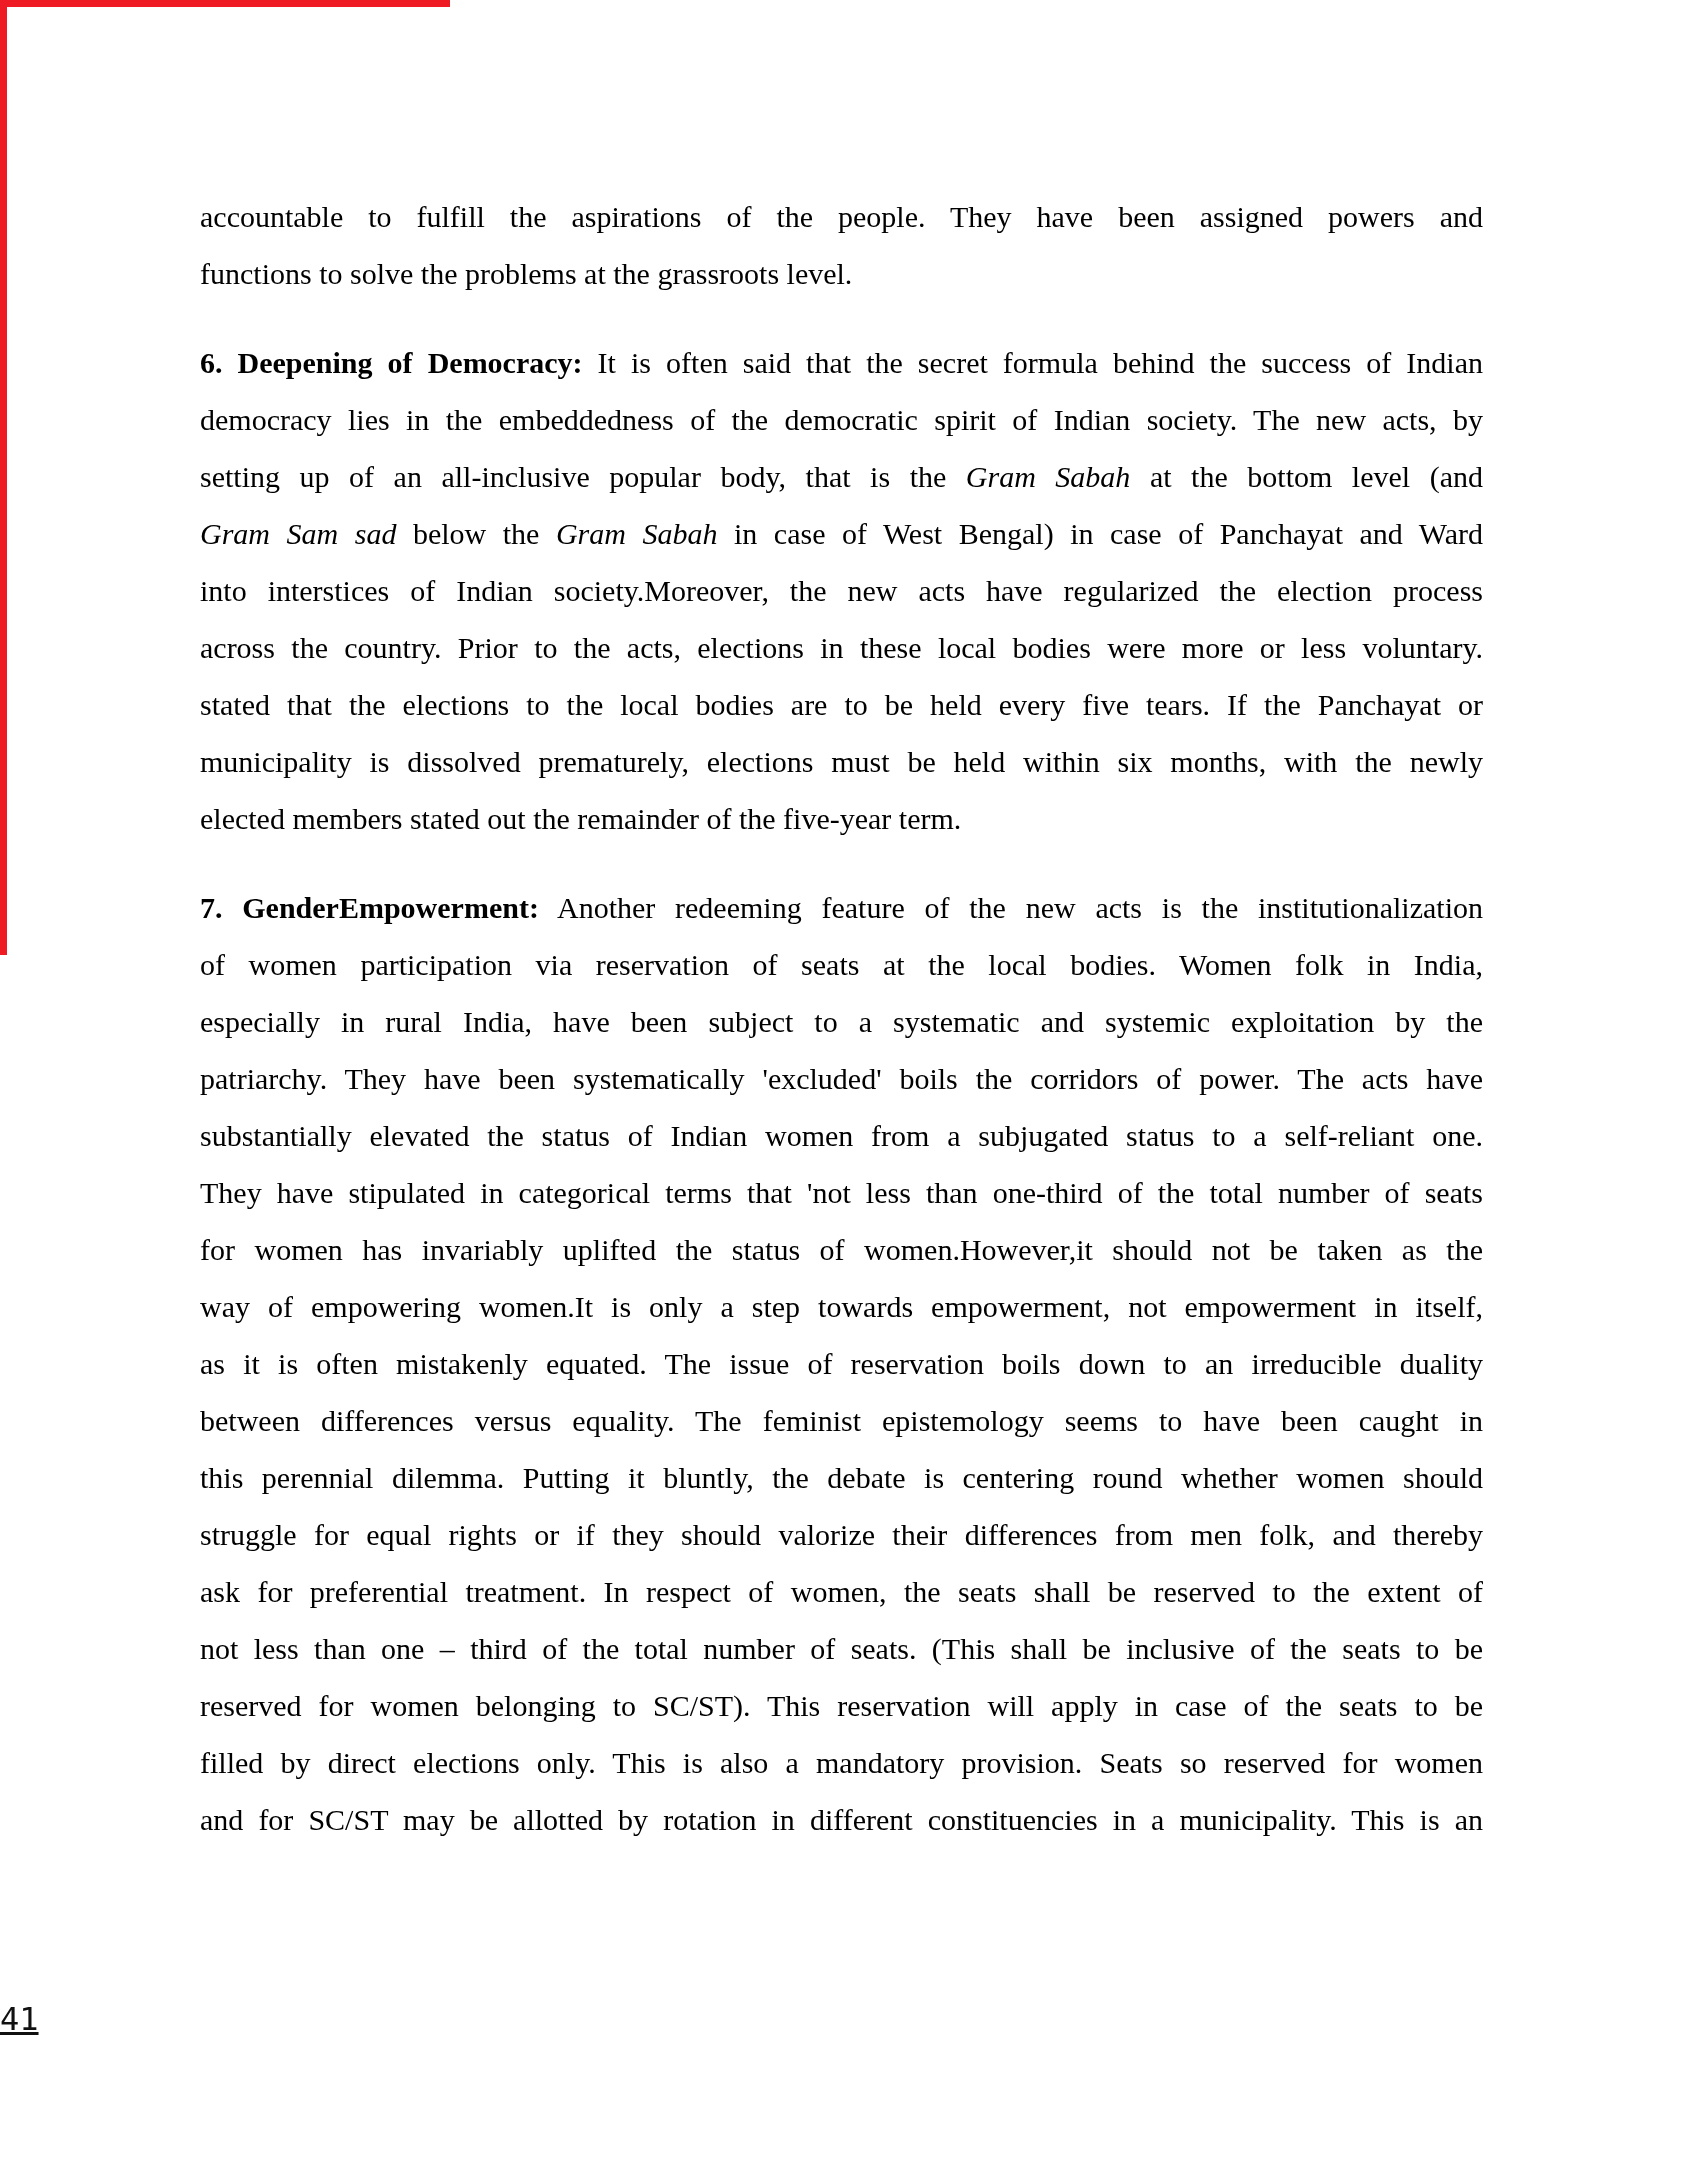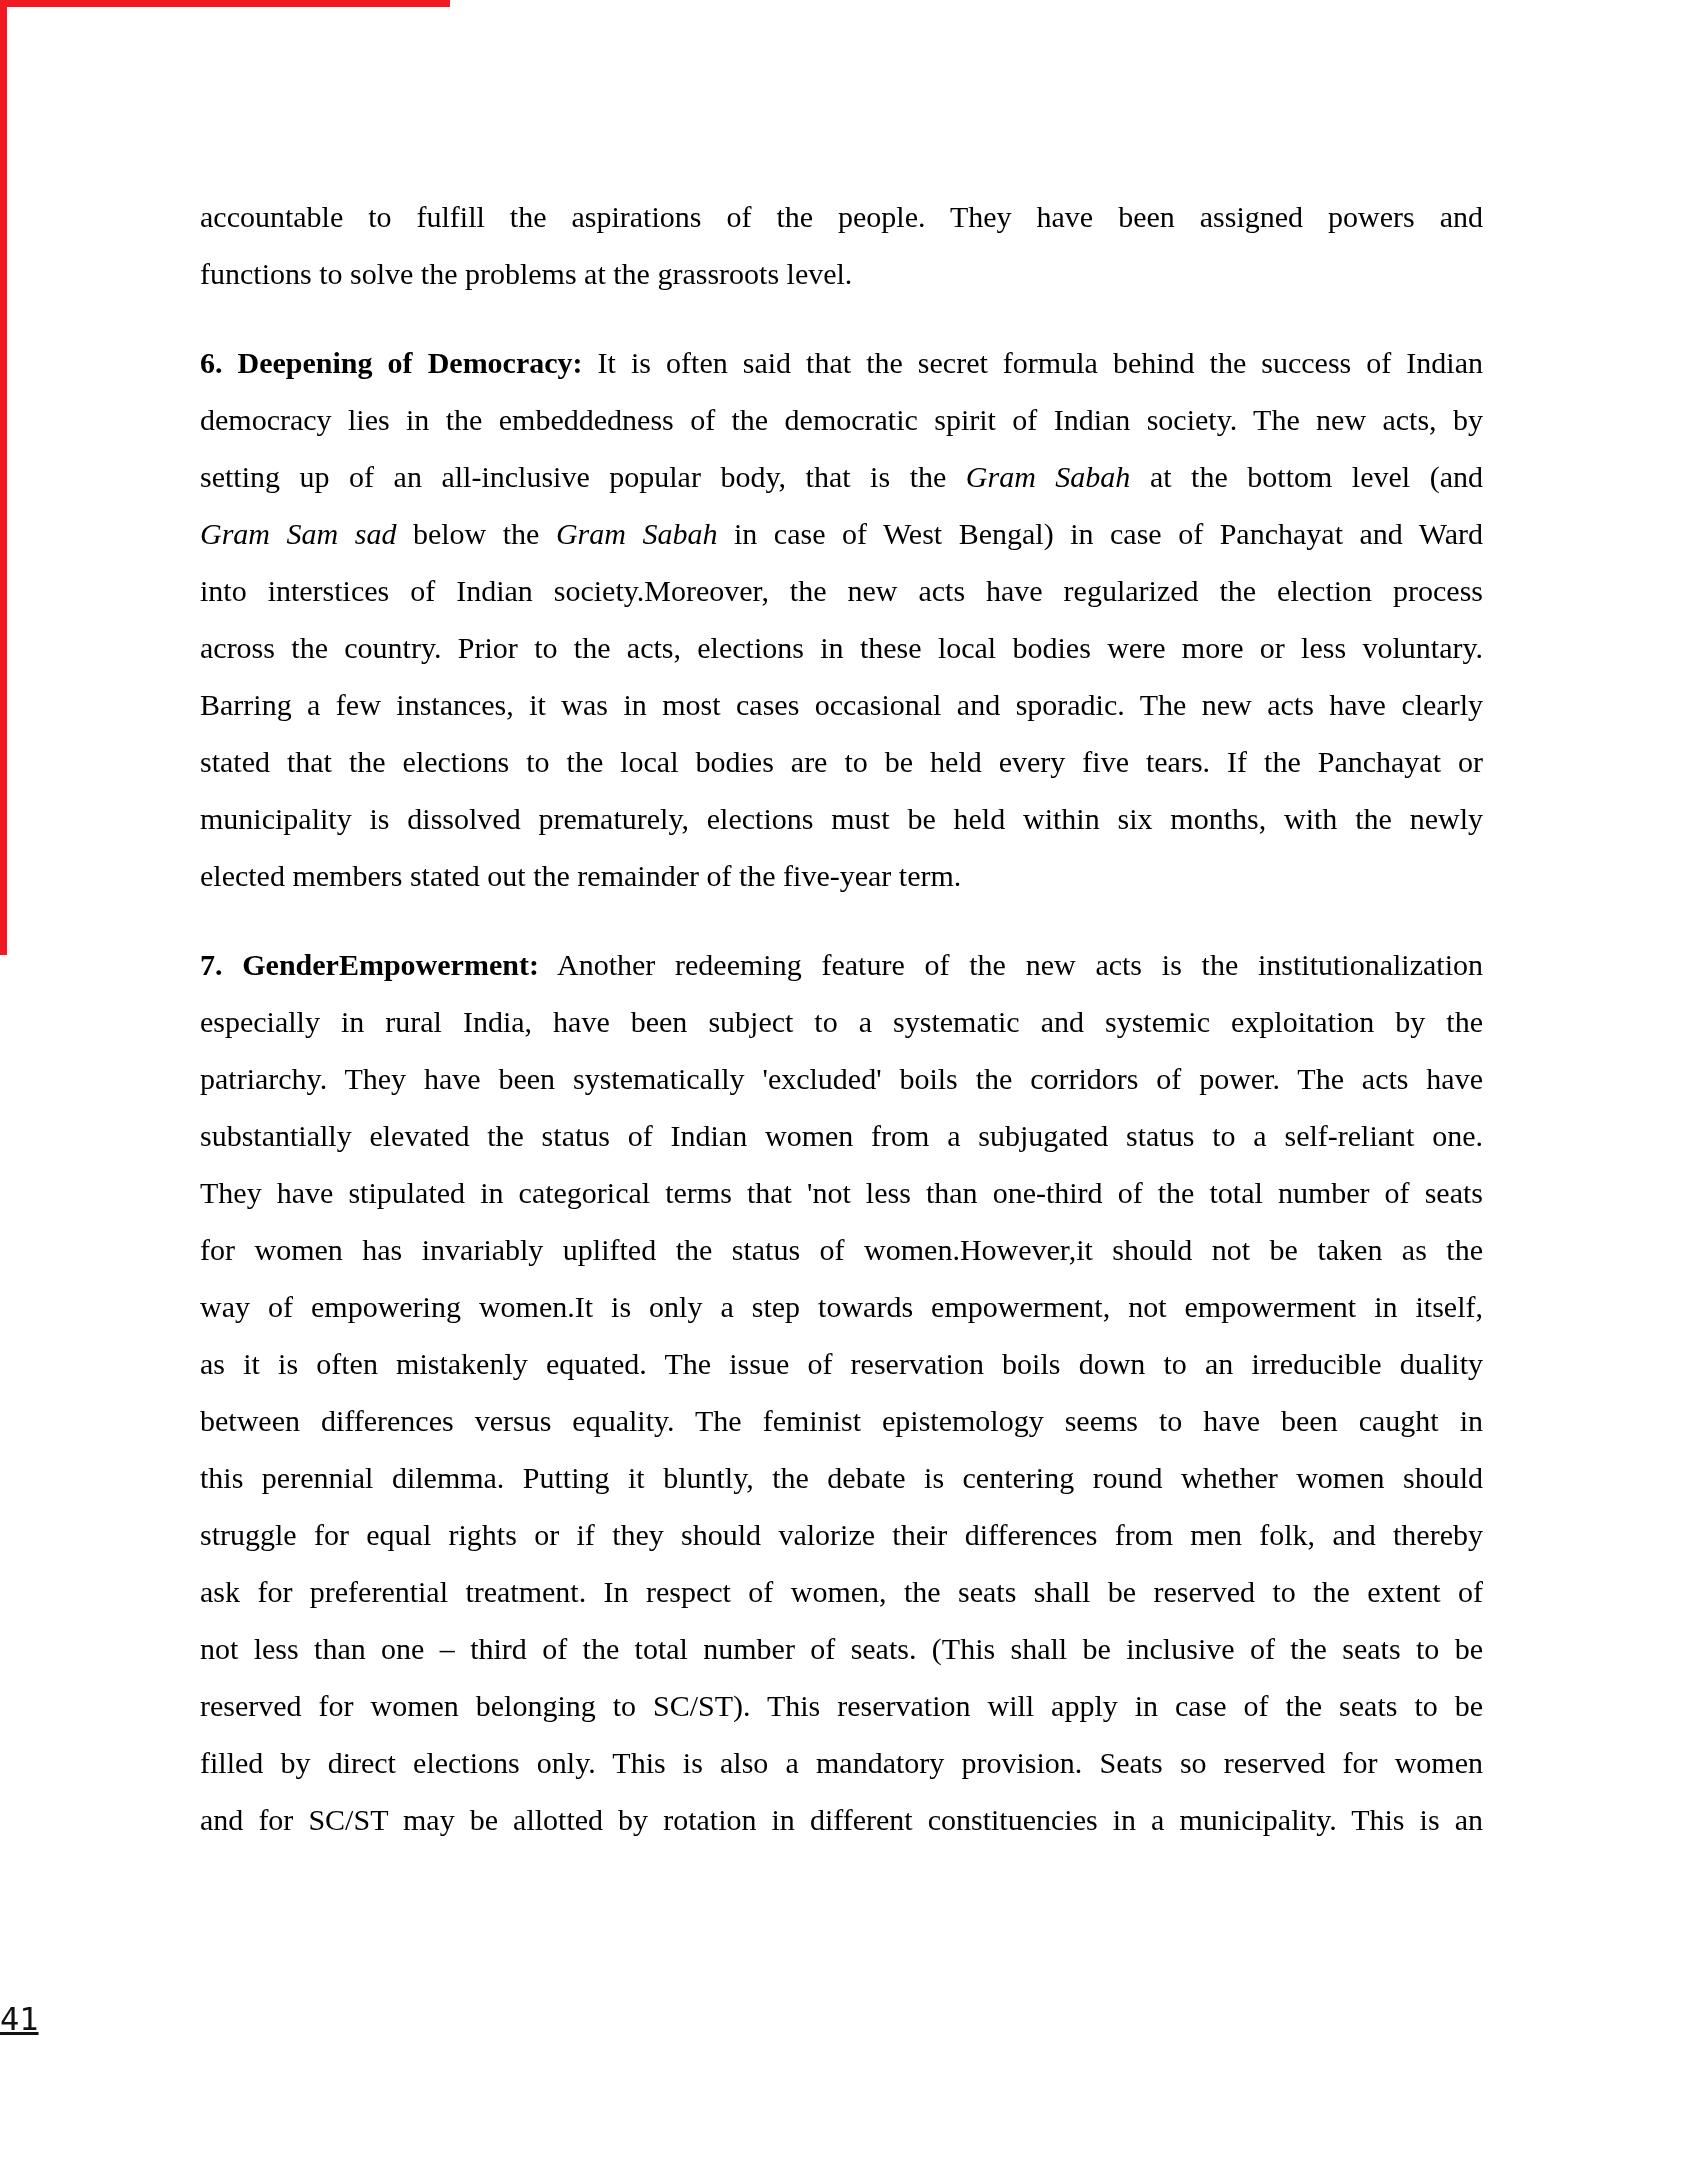--- a/index.html
+++ b/index.html
@@ -79,27 +79,27 @@
         <div class="line"><span class="">accountable to fulfill the aspirations of the people. They have been assigned powers and</span></div>
         <div class="line lastline"><span class="">functions to solve the problems at the grassroots level.</span></div>
       </div>
       <div class="para">
         <div class="line"><span class="seg-b ">6. Deepening of Democracy:</span><span class=""> It is often said that the secret formula behind the success of Indian</span></div>
         <div class="line"><span class="">democracy lies in the embeddedness of the democratic spirit of Indian society. The new acts, by</span></div>
         <div class="line"><span class="">setting up of an all-inclusive popular body, that is the </span><span class="seg-i">Gram Sabah</span><span class=""> at the bottom level (and</span></div>
         <div class="line"><span class="seg-i">Gram Sam sad</span><span class=""> below the </span><span class="seg-i">Gram Sabah</span><span class=""> in case of West Bengal) in case of Panchayat and Ward</span></div>
         <div class="line"><span class="">into interstices of Indian society.Moreover, the new acts have regularized the election process</span></div>
         <div class="line"><span class="">across the country. Prior to the acts, elections in these local bodies were more or less voluntary.</span></div>
-        <div class="line"><span class="">Barring a few instances, it was in most cases occasional and sporadic. The new acts have clearly</span></div>
         <div class="line"><span class="">stated that the elections to the local bodies are to be held every five tears. If the Panchayat or</span></div>
         <div class="line"><span class="">municipality is dissolved prematurely, elections must be held within six months, with the newly</span></div>
         <div class="line lastline"><span class="">elected members stated out the remainder of the five-year term.</span></div>
       </div>
       <div class="para">
         <div class="line"><span class="seg-b ">7. GenderEmpowerment:</span><span class=""> Another redeeming feature of the new acts is the institutionalization</span></div>
+        <div class="line"><span class="">of women participation via reservation of seats at the local bodies. Women folk in India,</span></div>
         <div class="line"><span class="">especially in rural India, have been subject to a systematic and systemic exploitation by the</span></div>
         <div class="line"><span class="">patriarchy. They have been systematically 'excluded' boils the corridors of power. The acts have</span></div>
         <div class="line"><span class="">substantially elevated the status of Indian women from a subjugated status to a self-reliant one.</span></div>
         <div class="line"><span class="">They have stipulated in categorical terms that 'not less than one-third of the total number of seats</span></div>
         <div class="line"><span class="">for women has invariably uplifted the status of women.However,it should not be taken as the</span></div>
         <div class="line"><span class="">way of empowering women.It is only a step towards empowerment, not empowerment in itself,</span></div>
         <div class="line"><span class="">as it is often mistakenly equated. The issue of reservation boils down to an irreducible duality</span></div>
         <div class="line"><span class="">between differences versus equality. The feminist epistemology seems to have been caught in</span></div>
         <div class="line"><span class="">this perennial dilemma. Putting it bluntly, the debate is centering round whether women should</span></div>
         <div class="line"><span class="">struggle for equal rights or if they should valorize their differences from men folk, and thereby</span></div>

